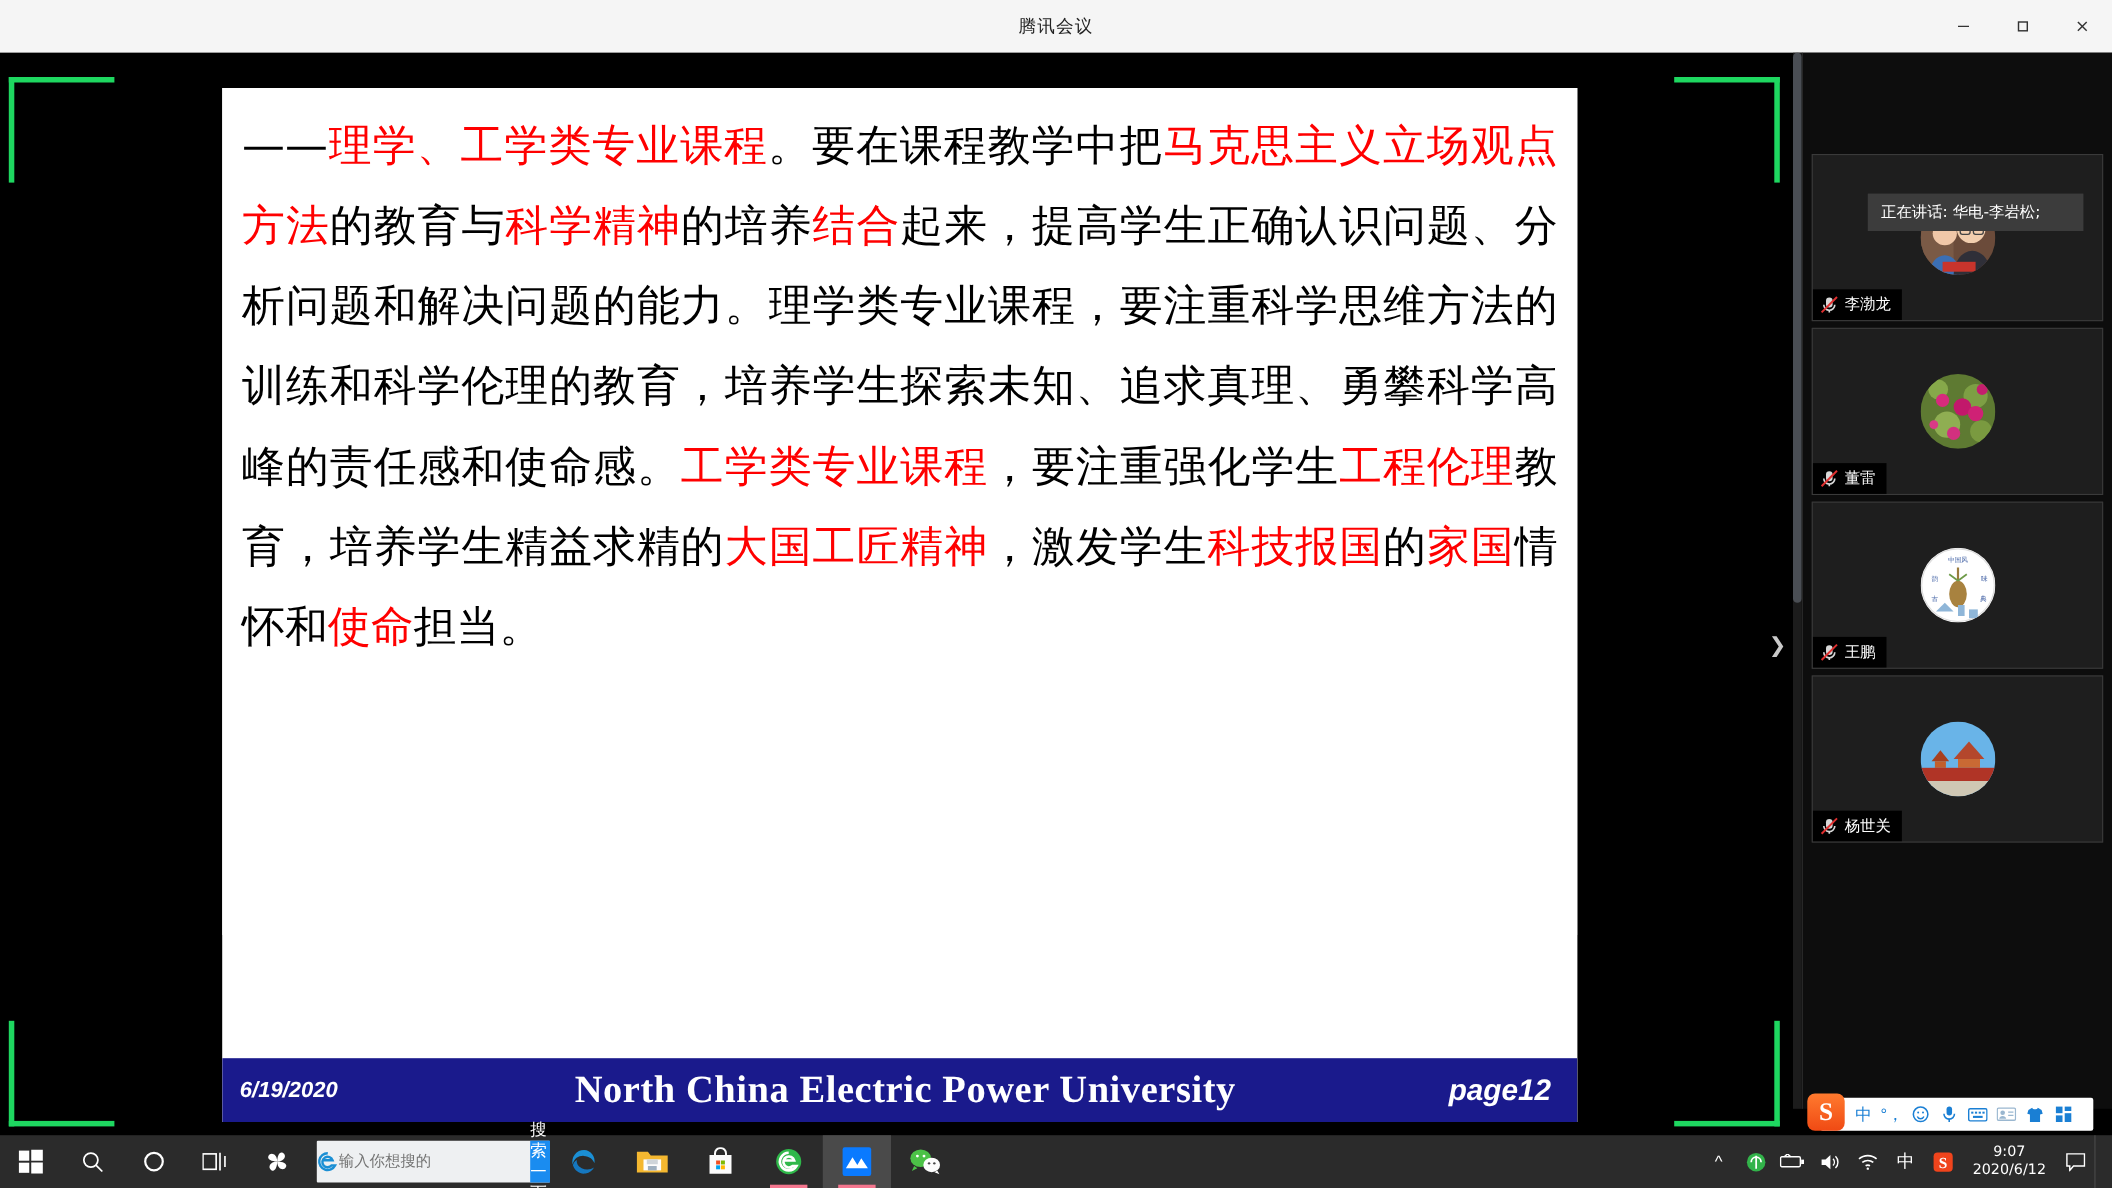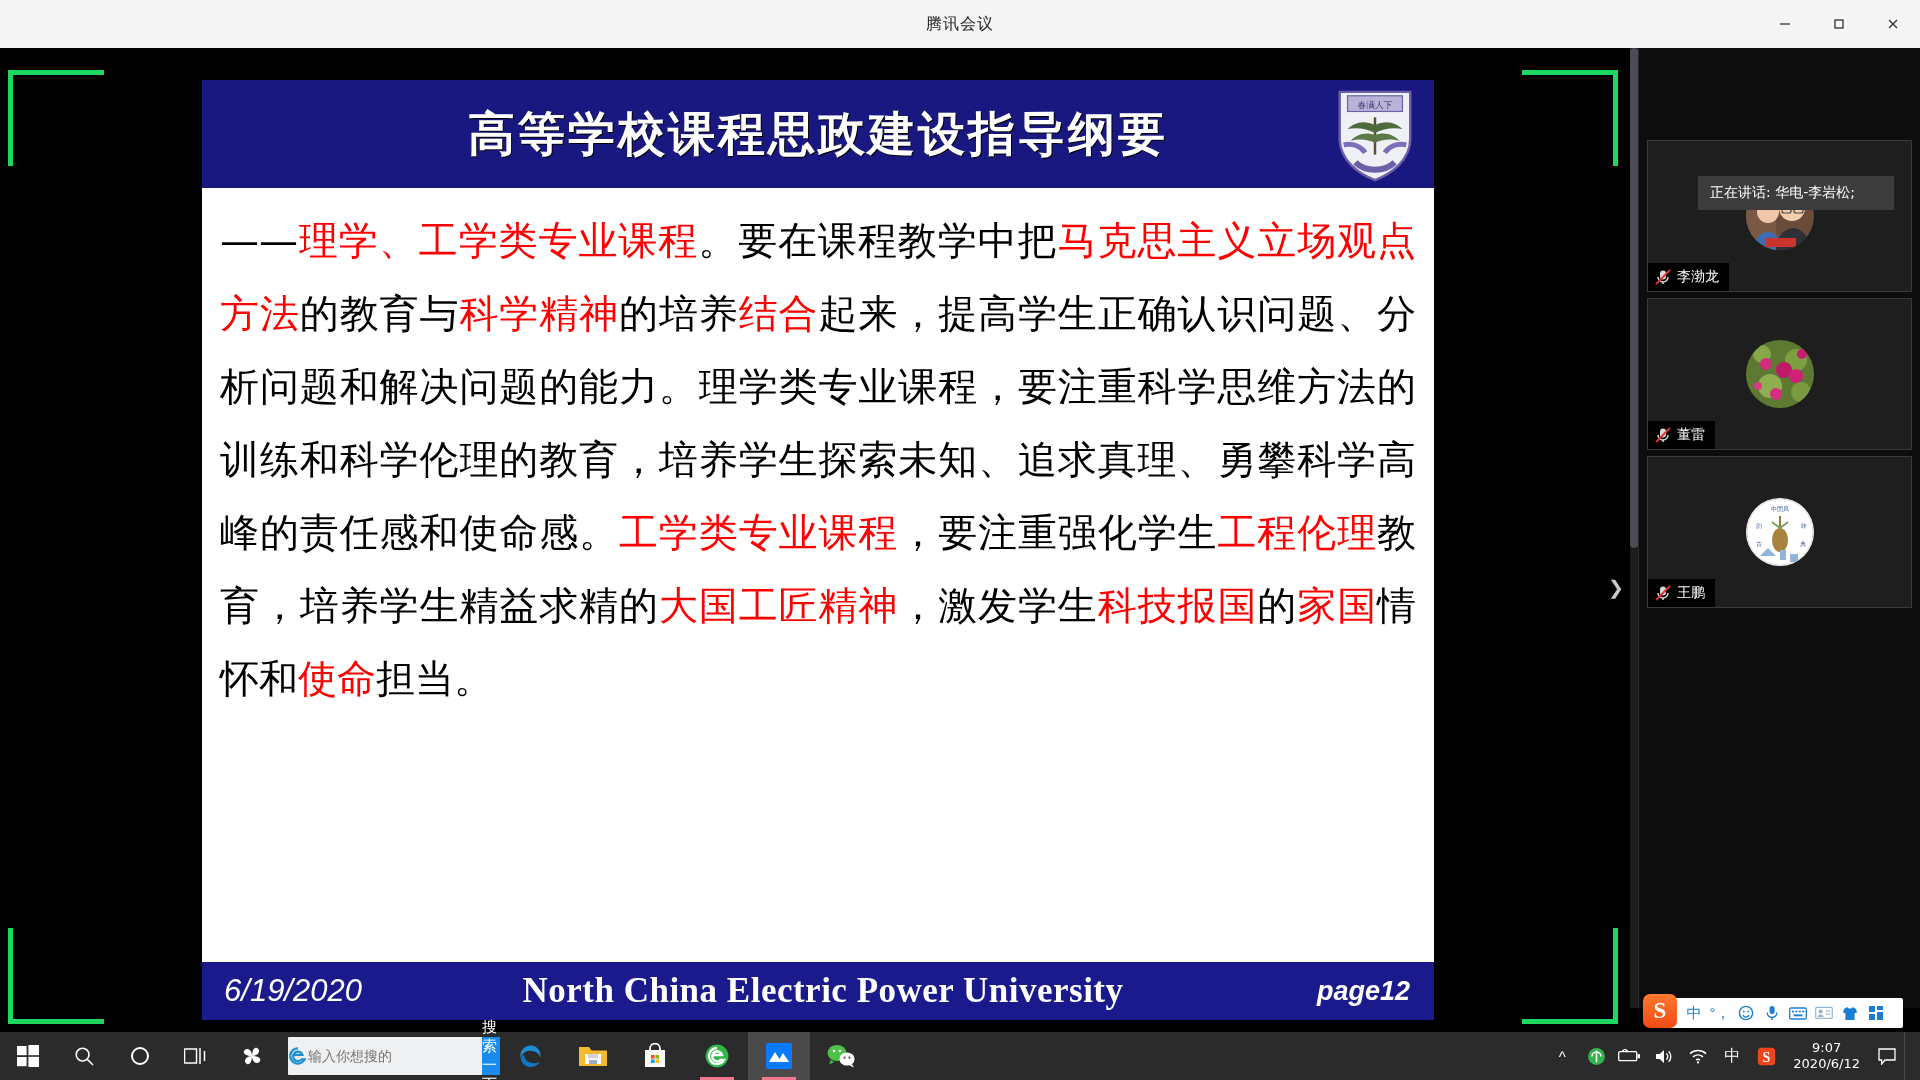--- a/index.html
+++ b/index.html
@@ -76,22 +76,22 @@
     margin-top:6px; font-size:39px; line-height:73px; color:#000;
     font-family:"DejaVu Sans","Liberation Sans",sans-serif;
     text-align:justify; letter-spacing:0px; word-break:break-all;
   }
   .para .r { color:#ff0000; }
   .slide-footer {
     position:absolute; left:0; bottom:0; width:1232px; height:58px;
     background:#1a1a8c; display:flex; align-items:center;
     padding:0 16px; color:#fff;
   }
-  .ft-date { font-size:31px; font-weight:normal; font-style:italic;
-    font-family:"Liberation Sans",sans-serif; min-width:150px; text-align:center;}
+  .ft-date { font-size:20px; font-weight:bold; font-style:italic;
+    font-family:"Liberation Sans",sans-serif; min-width:150px; }
   .ft-univ { flex:1; text-align:center; font-size:35px; font-weight:bold;
     font-family:"Liberation Serif","DejaVu Serif",serif; letter-spacing:0.5px; }
   .ft-page { font-size:27px; font-weight:bold; font-style:italic;
     font-family:"Liberation Sans",sans-serif; min-width:140px; text-align:right; padding-right:8px;}
 
   
   .rail {
     position:absolute; left:1638px; top:0px; width:282px; height:960px;
     background:#0d0d0d; border-left:1px solid #2b2b2b;
   }
@@ -227,38 +227,20 @@
         <i class="h"></i>
         <i class="v"></i>
       </div>
     <div class="corner c-br">
         <i class="h"></i>
         <i class="v"></i>
       </div>
 
     <div class="slide">
 
-      <div class="slide-header">
-        <div class="slide-header-title">高等学校课程思政建设指导纲要</div>
-        <div class="slide-logo">
-          <svg viewBox="0 0 100 102" width="98" height="100">
-            <path d="M14 8 H86 V56 C86 78 66 92 50 98 C34 92 14 78 14 56 Z" fill="#efeff6" stroke="#6b5fa8" stroke-width="2.5"></path>
-            <rect x="22" y="12" width="56" height="16" fill="#b9b3d8" stroke="#6b5fa8" stroke-width="1.2"></rect>
-            <text x="50" y="24" font-size="9" fill="#43306e" text-anchor="middle" font-family="'DejaVu Sans',sans-serif">春满人下</text>
-            <path d="M50 34 L50 72" stroke="#5b4f33" stroke-width="2.5"></path>
-            <path d="M50 42 C38 36 28 40 22 46 C32 44 42 46 50 50 Z" fill="#4f6b3e"></path>
-            <path d="M50 42 C62 36 72 40 78 46 C68 44 58 46 50 50 Z" fill="#4f6b3e"></path>
-            <path d="M50 52 C40 48 30 52 25 58 C35 55 44 57 50 60 Z" fill="#5b7a47"></path>
-            <path d="M50 52 C60 48 70 52 75 58 C65 55 56 57 50 60 Z" fill="#5b7a47"></path>
-            <path d="M18 62 C28 60 36 64 40 70" stroke="#7b6fbb" stroke-width="5" fill="none"></path>
-            <path d="M82 62 C72 60 64 64 60 70" stroke="#7b6fbb" stroke-width="5" fill="none"></path>
-            <path d="M30 80 C40 90 60 90 70 80" stroke="#6b5fa8" stroke-width="6" fill="none"></path>
-          </svg>
-        </div>
-      </div>
 
       <div class="slide-body">
         <div class="para"><span style="color: rgb(0, 0, 0);">——</span><span class="r" style="color: rgb(255, 0, 0);">理学、工学类专业课程</span><span style="color: rgb(0, 0, 0);">。要在课程教学中把</span><span class="r" style="color: rgb(255, 0, 0);">马克思主义立场观点方法</span><span style="color: rgb(0, 0, 0);">的教育与</span><span class="r" style="color: rgb(255, 0, 0);">科学精神</span><span style="color: rgb(0, 0, 0);">的培养</span><span class="r" style="color: rgb(255, 0, 0);">结合</span><span style="color: rgb(0, 0, 0);">起来，提高学生正确认识问题、分析问题和解决问题的能力。理学类专业课程，要注重科学思维方法的训练和科学伦理的教育，培养学生探索未知、追求真理、勇攀科学高峰的责任感和使命感。</span><span class="r" style="color: rgb(255, 0, 0);">工学类专业课程</span><span style="color: rgb(0, 0, 0);">，要注重强化学生</span><span class="r" style="color: rgb(255, 0, 0);">工程伦理</span><span style="color: rgb(0, 0, 0);">教育，培养学生精益求精的</span><span class="r" style="color: rgb(255, 0, 0);">大国工匠精神</span><span style="color: rgb(0, 0, 0);">，激发学生</span><span class="r" style="color: rgb(255, 0, 0);">科技报国</span><span style="color: rgb(0, 0, 0);">的</span><span class="r" style="color: rgb(255, 0, 0);">家国</span><span style="color: rgb(0, 0, 0);">情怀和</span><span class="r" style="color: rgb(255, 0, 0);">使命</span><span style="color: rgb(0, 0, 0);">担当。</span></div>
       </div>
 
       <div class="slide-footer">
         <div class="ft-date">6/19/2020</div>
         <div class="ft-univ">North China Electric Power University</div>
         <div class="ft-page">page12</div>
       </div>
@@ -347,20 +329,42 @@
           <svg class="mic-muted" viewBox="0 0 18 18">
             <rect x="6" y="2.5" width="6" height="9" rx="3" fill="#d8d8d8"></rect>
             <path d="M4 9 a5 5 0 0 0 10 0" stroke="#d8d8d8" stroke-width="1.5" fill="none"></path>
             <line x1="9" y1="14" x2="9" y2="16" stroke="#d8d8d8" stroke-width="1.5"></line>
             <line x1="2" y1="16" x2="16" y2="2" stroke="#e03030" stroke-width="1.8"></line>
           </svg>
           <span class="nm">王鹏</span>
         </div>
       </div>
 
+      <div class="tile">
+        <div class="avatar">
+          <svg class="av-svg" viewBox="0 0 68 68">
+            <rect width="68" height="68" fill="#69b4e8"></rect>
+            <path d="M44 18 L58 34 L30 34 Z" fill="#b4472c"></path>
+            <rect x="34" y="34" width="20" height="8" fill="#c96a34"></rect>
+            <path d="M18 26 L26 36 L10 36 Z" fill="#a8401f"></path>
+            <rect x="13" y="36" width="10" height="6" fill="#c25f2c"></rect>
+            <rect x="0" y="42" width="68" height="12" fill="#b03426"></rect>
+            <rect x="0" y="54" width="68" height="14" fill="#cfc7b4"></rect>
+          </svg>
+        </div>
+        <div class="tile-name">
+          <svg class="mic-muted" viewBox="0 0 18 18">
+            <rect x="6" y="2.5" width="6" height="9" rx="3" fill="#d8d8d8"></rect>
+            <path d="M4 9 a5 5 0 0 0 10 0" stroke="#d8d8d8" stroke-width="1.5" fill="none"></path>
+            <line x1="9" y1="14" x2="9" y2="16" stroke="#d8d8d8" stroke-width="1.5"></line>
+            <line x1="2" y1="16" x2="16" y2="2" stroke="#e03030" stroke-width="1.8"></line>
+          </svg>
+          <span class="nm">杨世关</span>
+        </div>
+      </div>
     </div>
 
     <div class="speaking-toast">正在讲话: 华电-李岩松;</div>
   </div>
 
 
   <div class="ime">
     <div class="ime-logo">S</div>
     <div class="ime-items">
       <div class="ime-item">中</div>

